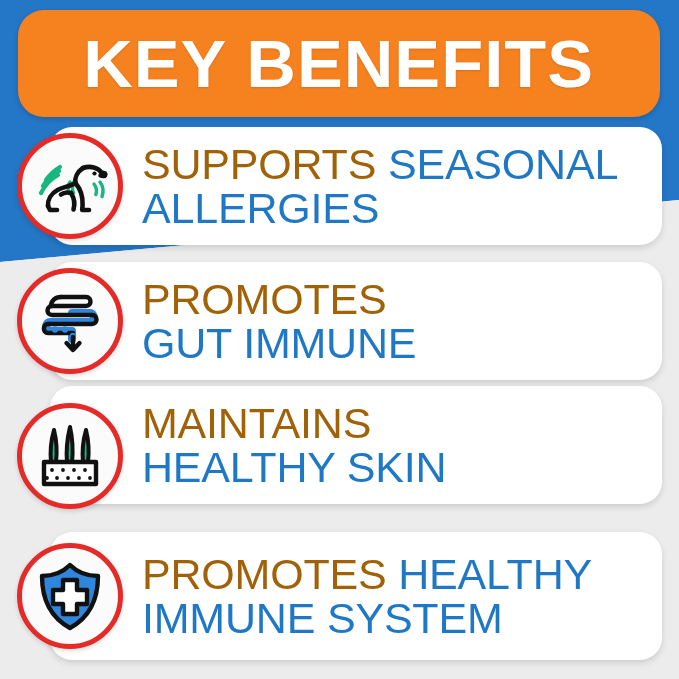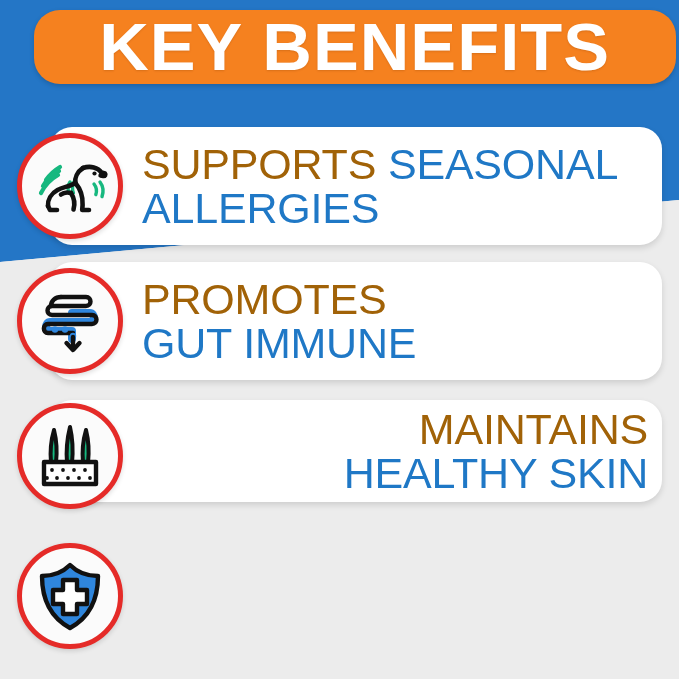--- a/index.html
+++ b/index.html
@@ -38,24 +38,24 @@
     top: 200px;
     width: 679px;
     height: 479px;
     background: #ececec;
     clip-path: polygon(0 62px, 679px 0, 679px 479px, 0 479px);
   }
 
   
   .banner {
     position: absolute;
-    left: 34px;
+    left: 18px;
     top: 10px;
     width: 642px;
-    height: 74px;
+    height: 107px;
     background: #f5811f;
     border-radius: 26px;
     box-shadow: 0 2px 5px rgba(0,0,0,0.18);
     display: flex;
     align-items: center;
     justify-content: center;
   }
   .banner-title {
     color: #ffffff;
     font-size: 66px;
@@ -71,21 +71,21 @@
   .card {
     position: absolute;
     left: 50px;
     width: 612px;
     background: #ffffff;
     border-radius: 22px;
     box-shadow: 0 3px 6px rgba(0,0,0,0.13);
   }
   .card-0 { top: 127px; height: 118px; }
   .card-1 { top: 262px; height: 118px; }
-  .card-2 { top: 400px; height: 102px; text-align: right; }
+  .card-2 { top: 386px; height: 118px; }
   .card-3 { top: 532px; height: 128px; }
 
   .card-text {
     position: absolute;
     left: 92px;
     right: 14px;
     top: 50%;
     transform: translateY(-50%);
     font-size: 43px;
     font-weight: 500;
@@ -208,20 +208,25 @@
         <circle cx="55" cy="54" r="1.9"></circle>
         <circle cx="27" cy="62" r="1.9"></circle>
         <circle cx="38" cy="62" r="1.9"></circle>
         <circle cx="49" cy="62" r="1.9"></circle>
         <circle cx="60" cy="62" r="1.9"></circle>
         <circle cx="17" cy="62" r="1.9"></circle>
       </g>
     </svg>
   </div>
 
+  <div class="card card-3">
+    <div class="card-text">
+      <span class="txt-dark">PROMOTES </span><span class="txt-blue">HEALTHY IMMUNE SYSTEM</span>
+    </div>
+  </div>
   <div class="medallion med-3">
     <svg width="80" height="80" viewBox="0 0 80 80" aria-hidden="true">
       <path d="M40 9 C48 17 58 20 68 20 C68 40 62 60 40 72 C18 60 12 40 12 20 C22 20 32 17 40 9 Z" fill="#2f86dd" stroke="#111111" stroke-width="4.4" stroke-linejoin="round"></path>
       <path d="M33 24 L47 24 L47 34 L57 34 L57 48 L47 48 L47 58 L33 58 L33 48 L23 48 L23 34 L33 34 Z" fill="#ffffff" stroke="#111111" stroke-width="4.4" stroke-linejoin="round"></path>
     </svg>
   </div>
 
 </div>
 
 </body></html>

